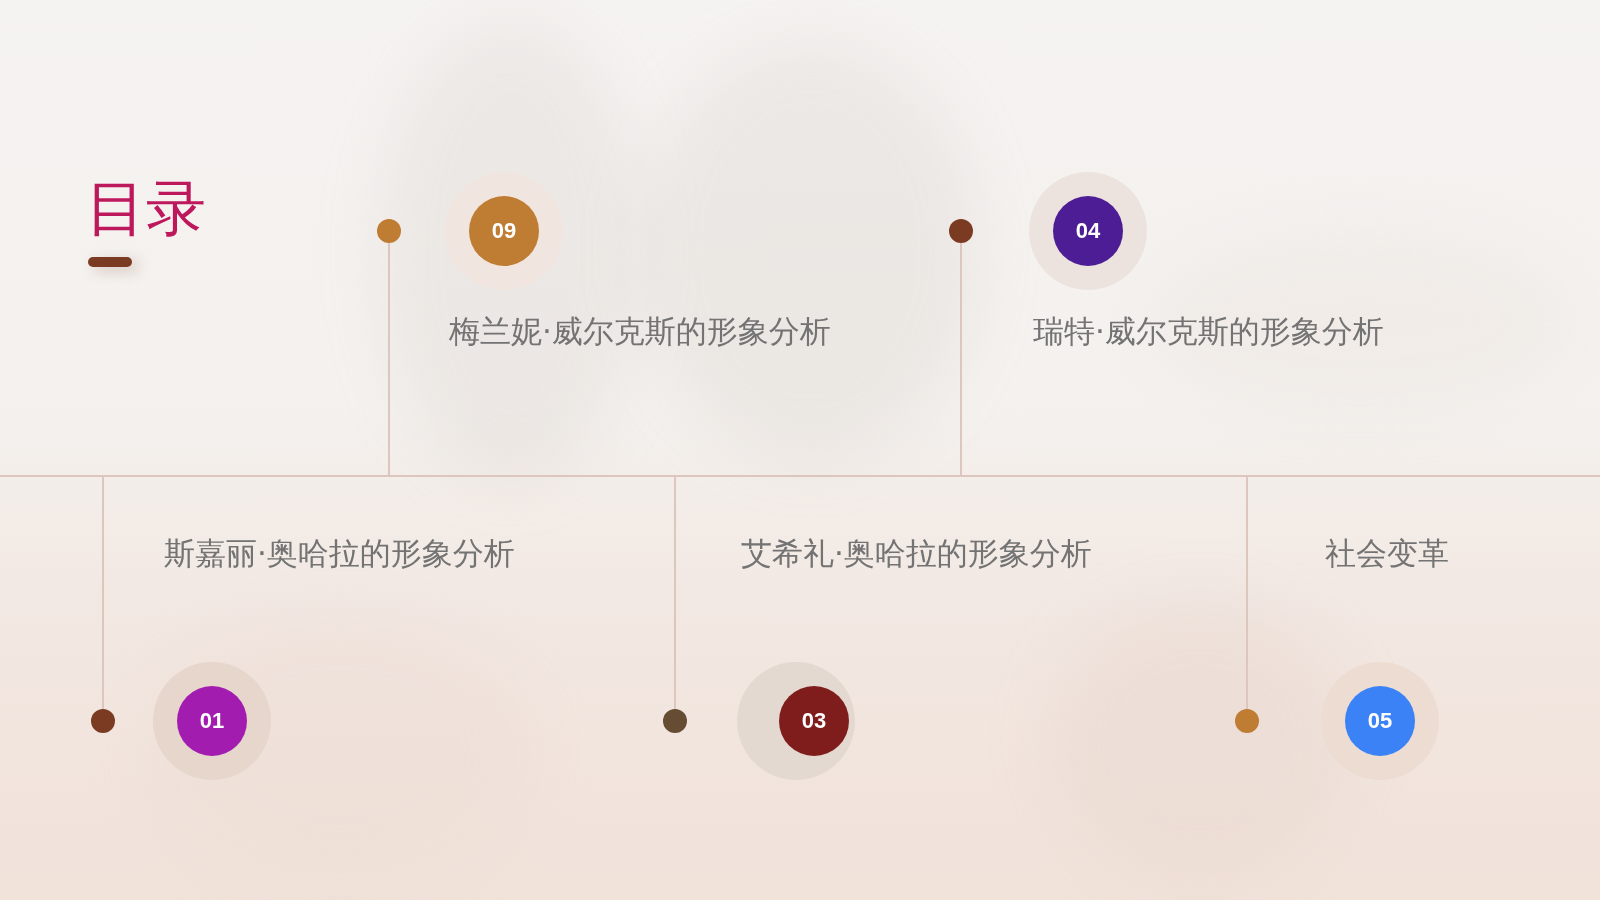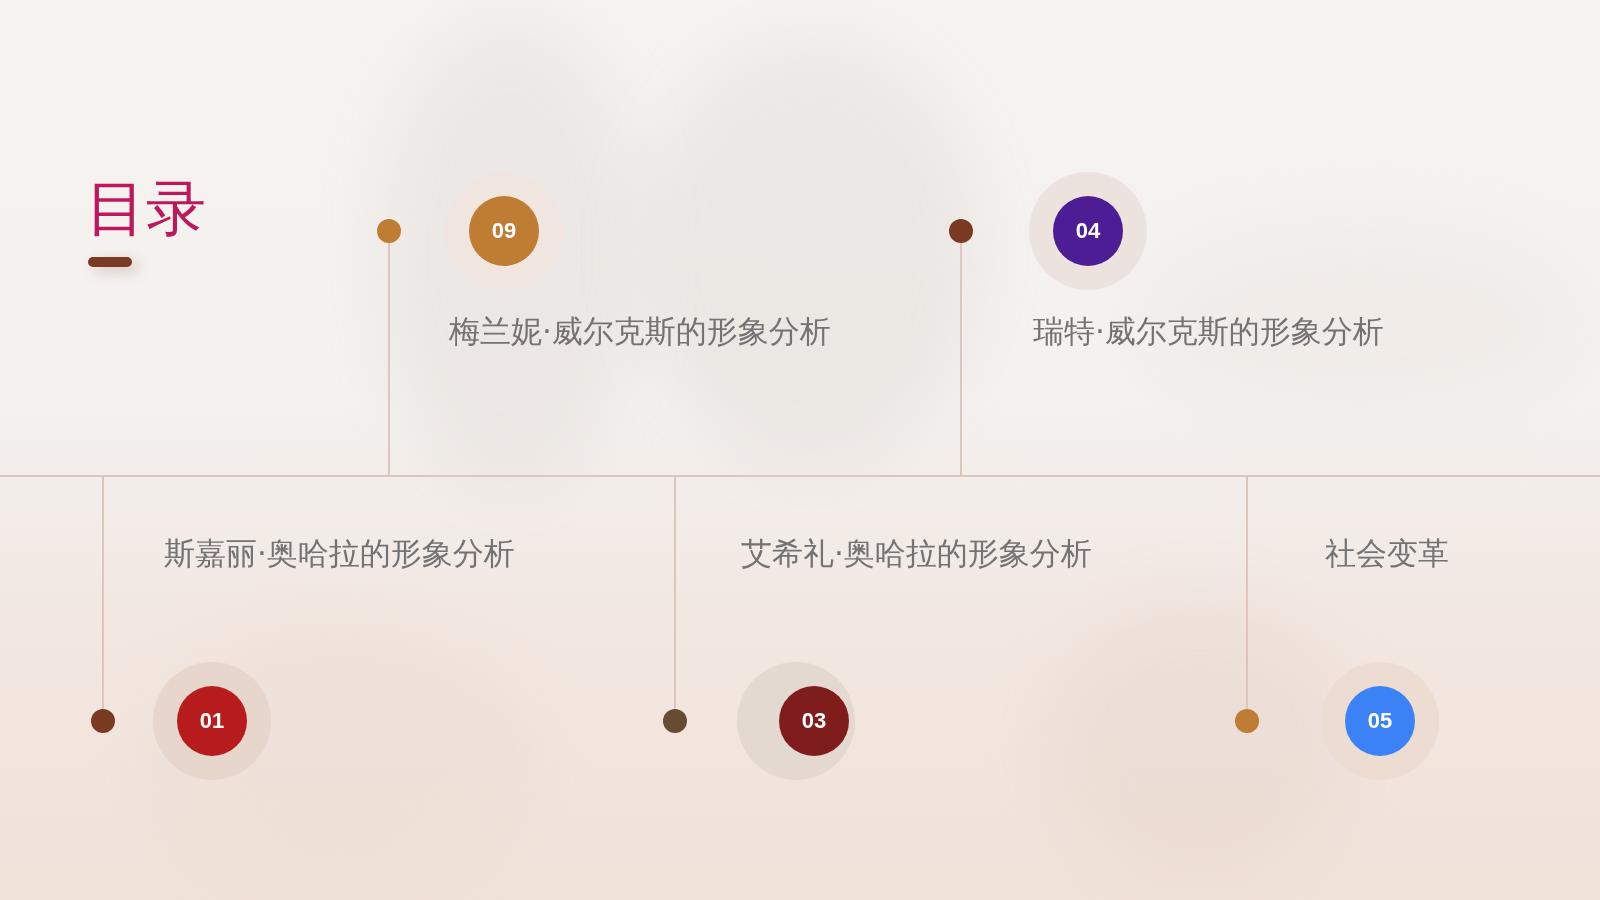--- a/index.html
+++ b/index.html
@@ -45,21 +45,21 @@
 
 <div class="title">目录</div>
 <div class="title-bar"></div>
 
 <div class="hline"></div>
 
 <div>
   <div class="vline" style="left:102px;top:476px;height:245px;"></div>
   <div class="dot" style="left:91px;top:709px;background:#7b3a22;"></div>
   <div class="ring" style="left:153px;top:662px;background:#e6d6cc;"></div>
-  <div class="badge" style="left:177px;top:686px;background:#b91c1c;">01</div>
+  <div class="badge" style="left:177px;top:686px;background:#a21caf;">01</div>
   <div class="label" style="left:156px;top:533px;margin-left:8px;">斯嘉丽·奥哈拉的形象分析</div>
 </div>
 
 <div>
   <div class="vline" style="left:388px;top:231px;height:245px;"></div>
   <div class="dot" style="left:377px;top:219px;background:#bf7c33;"></div>
   <div class="ring" style="left:445px;top:172px;background:#f1e6df;"></div>
   <div class="badge" style="left:469px;top:196px;background:#bf7c33;">09</div>
   <div class="label" style="left:449px;top:311px;">梅兰妮·威尔克斯的形象分析</div>
 </div>

